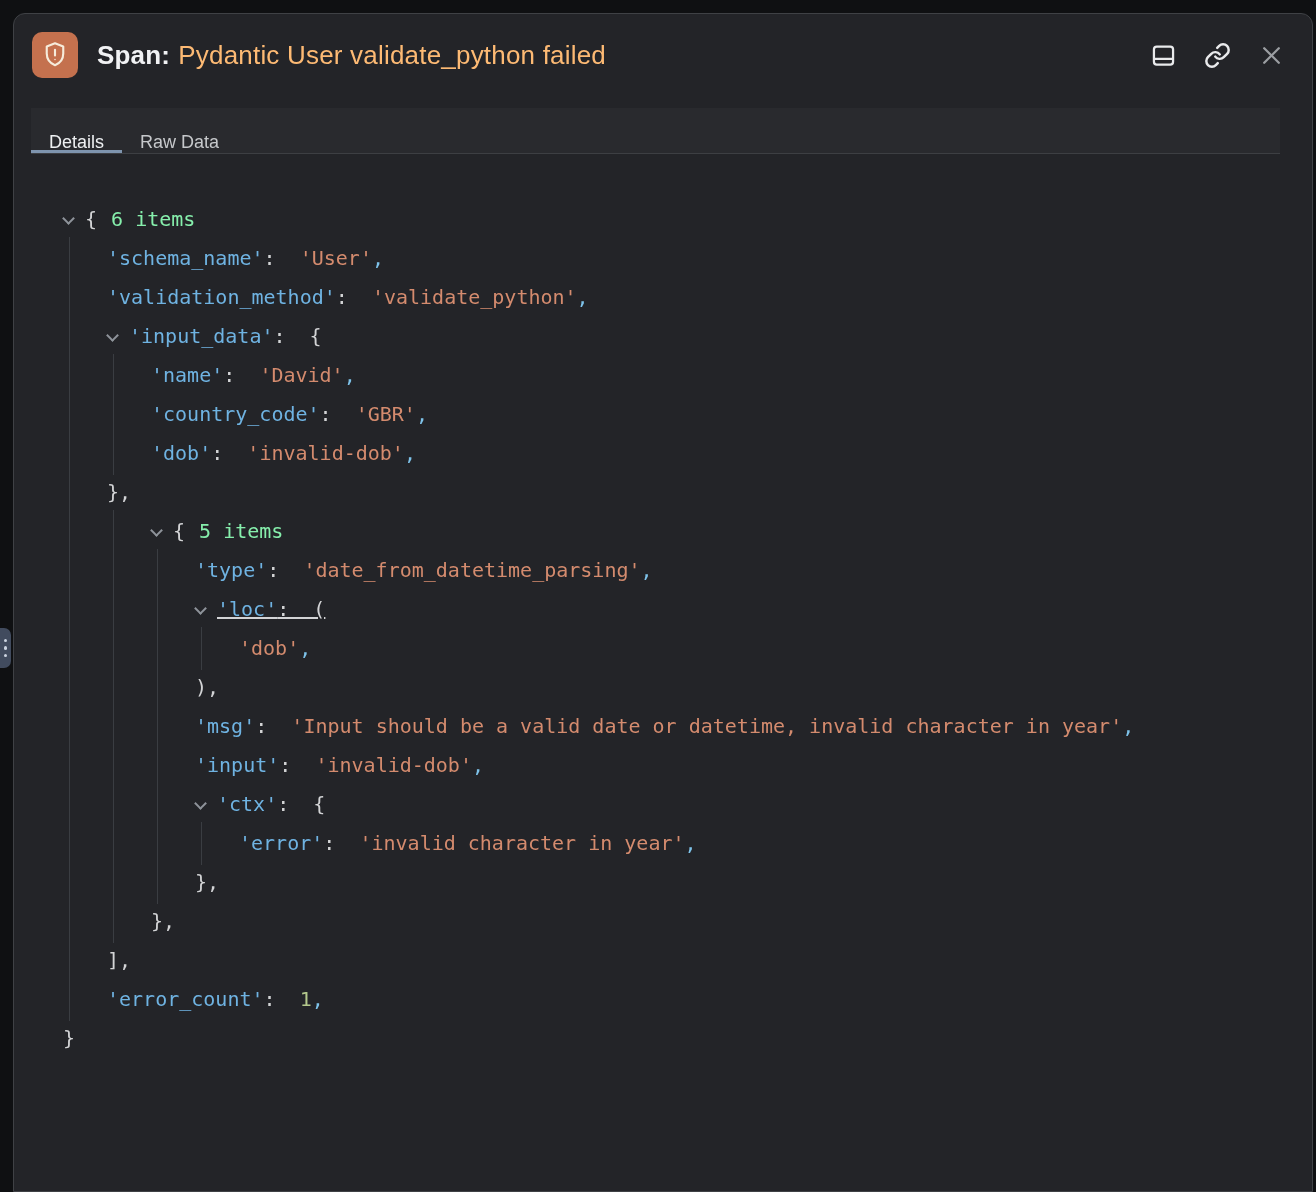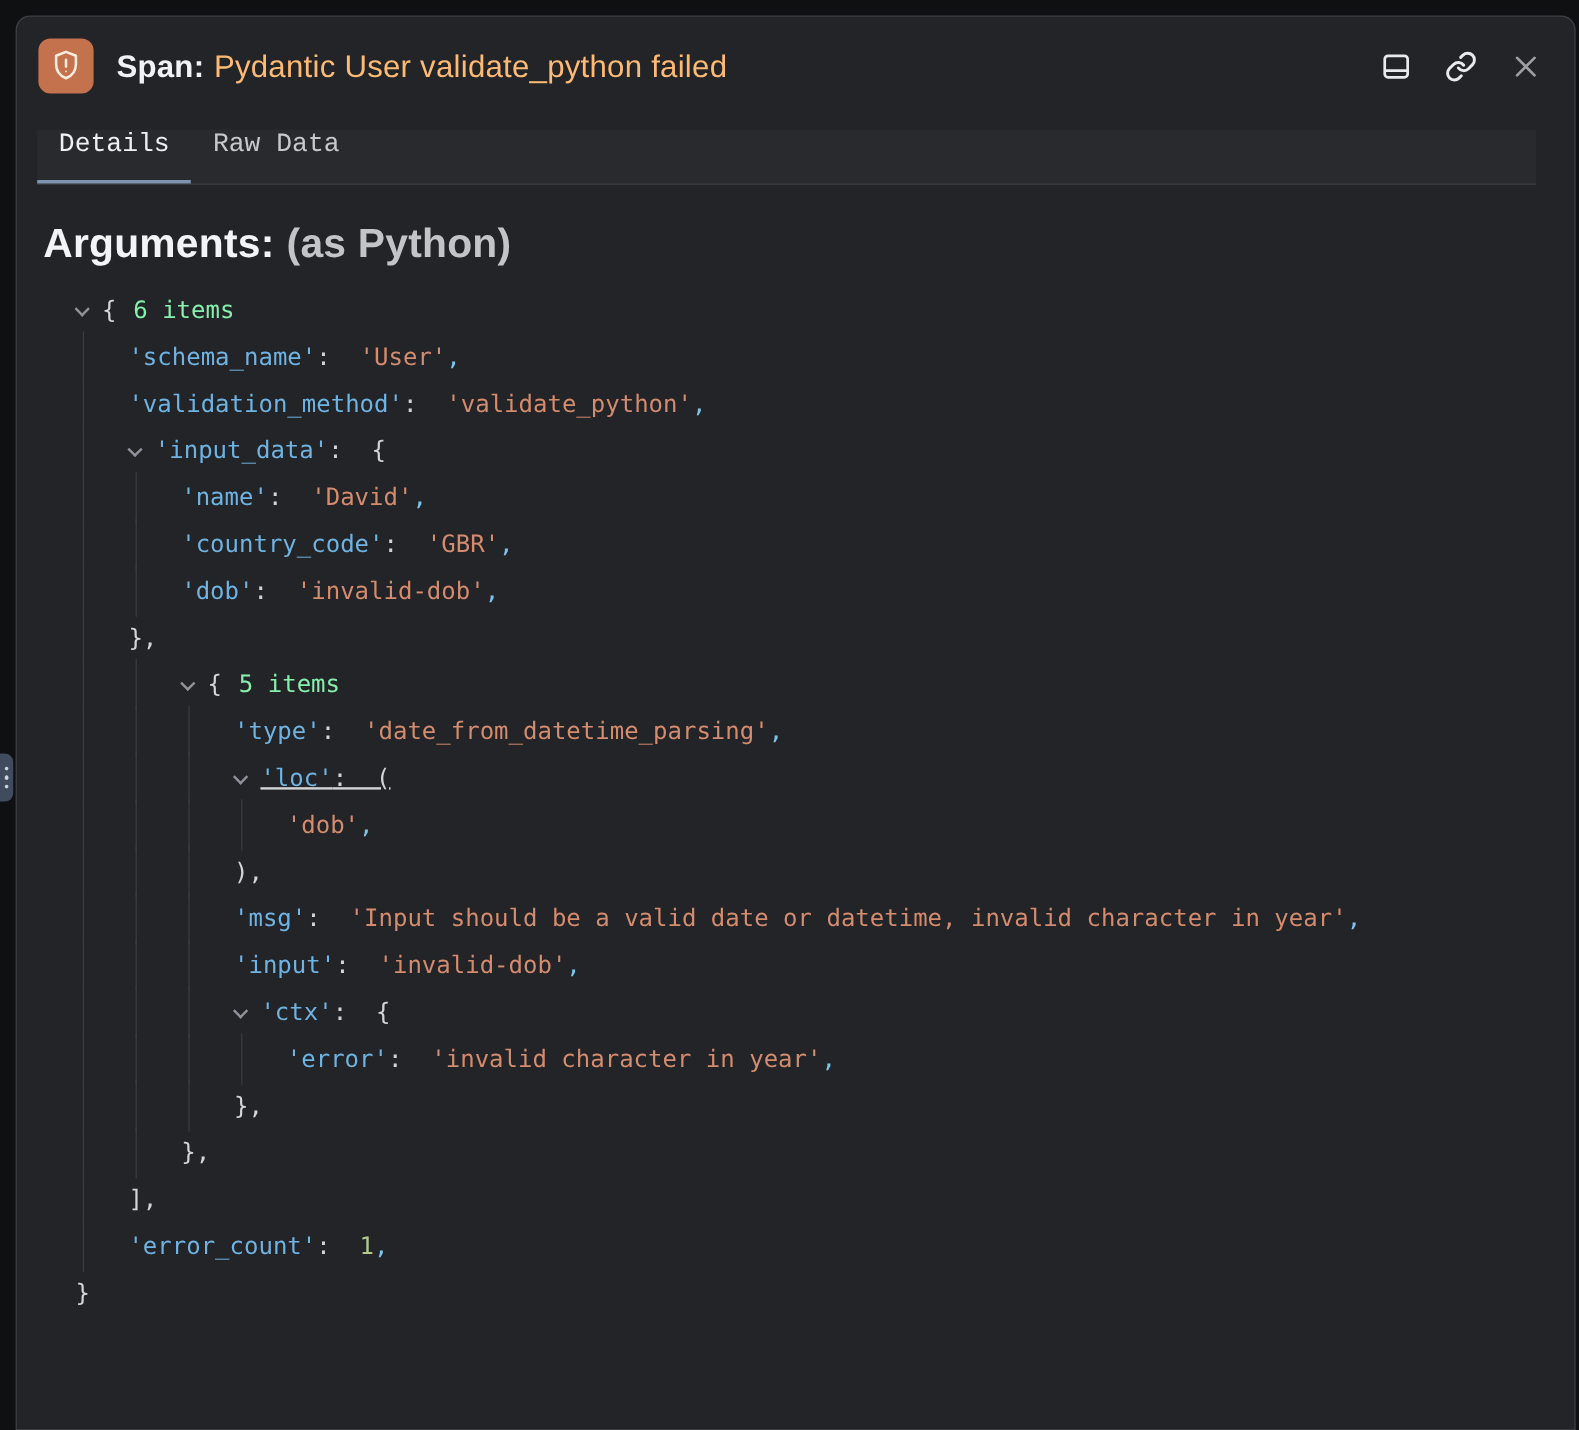--- a/index.html
+++ b/index.html
@@ -23,23 +23,23 @@
   .title .t-rest { font-weight:400; color:#fdba74; margin-left:8px; }
   .header-actions { margin-left:auto; display:flex; align-items:center; gap:24px; }
   .hbtn { background:none; border:none; cursor:pointer; width:30px; height:30px;
           display:flex; align-items:center; justify-content:center; }
 
   
   .tabbar {
     margin:12px 32px 0 17px; height:46px; display:flex; align-items:stretch;
     background:#292a2e; border-bottom:1px solid #3d3f43;
   }
-  .tab { padding:0 18px; display:flex; align-items:flex-start; font-size:22px;
+  .tab { padding:0 18px; display:flex; align-items:flex-end; font-size:18px;
          color:#c6c8cb; cursor:pointer; background:none; border:none;
-         font-family:Liberation Mono, monospace; }
+         font-family:Liberation Sans, sans-serif; }
   .tab.active { color:#eef0f2; box-shadow:inset 0 -3px 0 var(--tabline,#7e94ae); }
 
   
   .content { padding:30px 0 0 22px; }
   .heading { font-size:34px; font-weight:700; letter-spacing:.2px; }
   .heading .h-main { color:#f3f4f6; }
   .heading .h-sub { color:#c2c4c7; margin-left:10px; }
 
   
   .code { margin-top:16px; font-family:"DejaVu Sans Mono", monospace;
@@ -111,23 +111,20 @@
   <div class="tabbar">
     <button class="tab active">
       <span>Details</span>
     </button>
     <button class="tab">
       <span>Raw Data</span>
     </button>
   </div>
 
   <div class="content">
-    <div class="heading">
-      <span class="h-main">Arguments:</span><span class="h-sub">(as Python)</span>
-    </div>
     <div class="code" id="code-tree">
         <div class="line" style="padding-left: 27px;"><span class="chev"></span><span class="sp">{</span><span class="sm">6 items</span></div>
         <div class="line" style="padding-left: 71px;"><span class="guide" style="left: 33px;"></span><span class="sk">'schema_name'</span><span class="sp">:  </span><span class="ss">'User'</span><span class="sc">,</span></div>
         <div class="line" style="padding-left: 71px;"><span class="guide" style="left: 33px;"></span><span class="sk">'validation_method'</span><span class="sp">:  </span><span class="ss">'validate_python'</span><span class="sc">,</span></div>
         <div class="line" style="padding-left: 71px;"><span class="guide" style="left: 33px;"></span><span class="chev"></span><span class="sk">'input_data'</span><span class="sp">:  {</span></div>
         <div class="line" style="padding-left: 115px;"><span class="guide" style="left: 33px;"></span><span class="guide" style="left: 77px;"></span><span class="sk">'name'</span><span class="sp">:  </span><span class="ss">'David'</span><span class="sc">,</span></div>
         <div class="line" style="padding-left: 115px;"><span class="guide" style="left: 33px;"></span><span class="guide" style="left: 77px;"></span><span class="sk">'country_code'</span><span class="sp">:  </span><span class="ss">'GBR'</span><span class="sc">,</span></div>
         <div class="line" style="padding-left: 115px;"><span class="guide" style="left: 33px;"></span><span class="guide" style="left: 77px;"></span><span class="sk">'dob'</span><span class="sp">:  </span><span class="ss">'invalid-dob'</span><span class="sc">,</span></div>
         <div class="line" style="padding-left: 71px;"><span class="guide" style="left: 33px;"></span><span class="sp">},</span></div>
         <div class="line" style="padding-left: 115px;"><span class="guide" style="left: 33px;"></span><span class="guide" style="left: 77px;"></span><span class="chev"></span><span class="sp">{</span><span class="sm">5 items</span></div>

